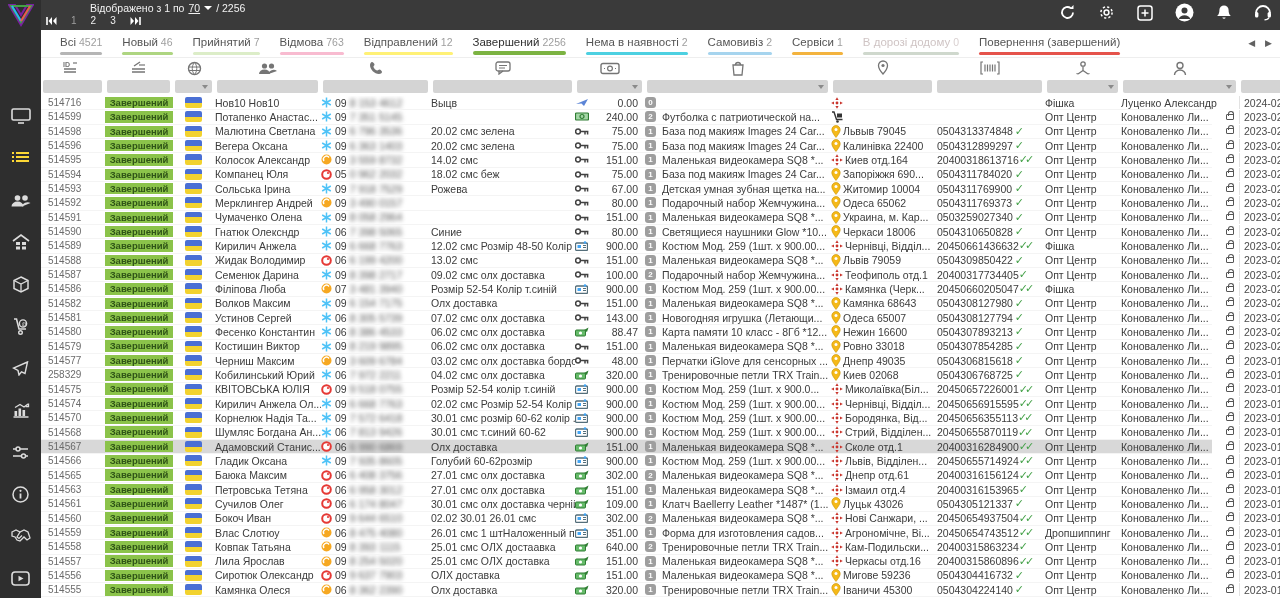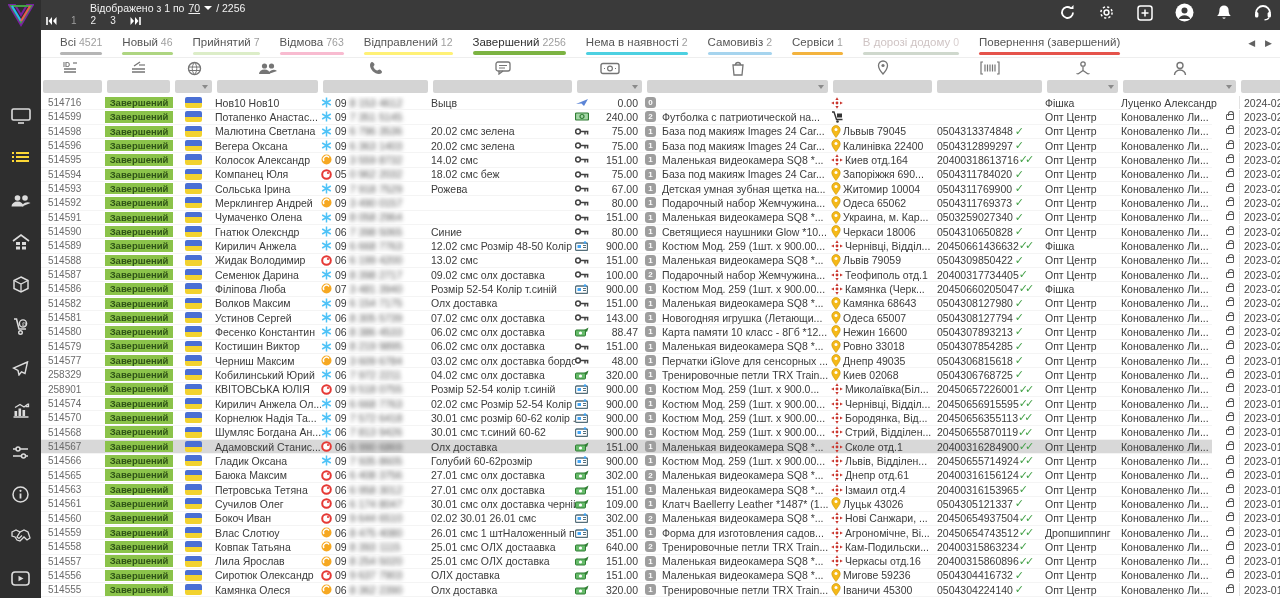--- a/index.html
+++ b/index.html
@@ -1596,21 +1596,21 @@
         <span class="chk">✓</span>
       </div>
       <div class="cell">Опт Центр</div>
       <div class="cell c-mgr">
         <span>Коноваленко Ли...</span>
         <span class="lock"></span>
       </div>
       <div class="cell c-date">2023-01</div>
     </div>
     <div class="grid row">
-      <div class="cell c-id">258901</div>
+      <div class="cell c-id">514575</div>
       <div class="cell c-st">
         <span class="badge">Завершений</span>
       </div>
       <div class="cell">
         <span class="flag">
           <span class="b" style="display:block"></span>
           <span class="y" style="display:block"></span>
         </span>
       </div>
       <div class="cell">КВІТОВСЬКА ЮЛІЯ</div>

